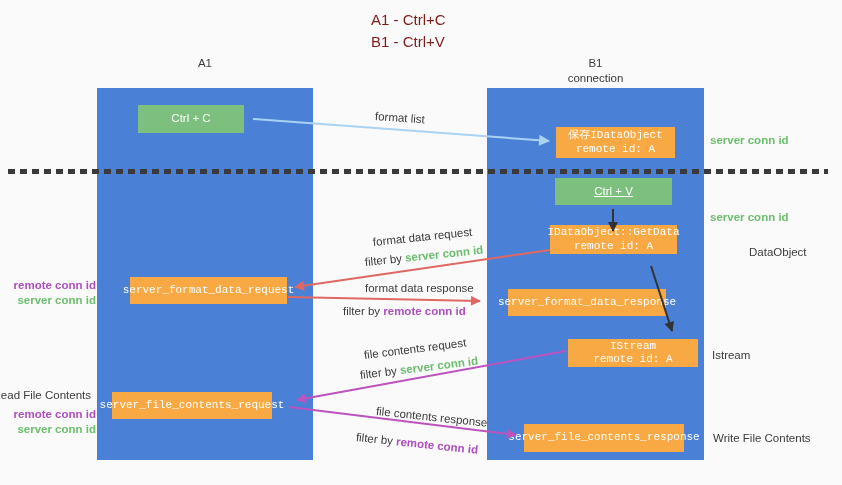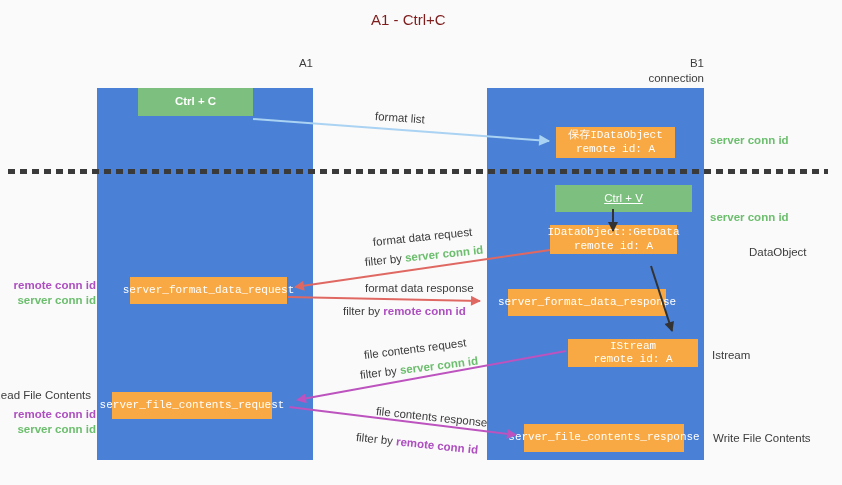--- a/index.html
+++ b/index.html
@@ -15,21 +15,21 @@
   
   .box{
     position:absolute;display:flex;flex-direction:column;align-items:center;
     justify-content:center;color:#FFFFFF;font-size:11px;line-height:13.5px;
     text-align:center;
   }
   .green-box{background:#7CBF7E;font-size:11.5px;}
   .orange-box{background:#F8A944;font-family:Liberation Mono, monospace;}
   
   .title{font-size:15px;line-height:22px;color:#7f1d1d;}
-  .col-header{position:absolute;top:56px;text-align:right;font-size:11.5px;line-height:15px;color:#3C3C3C;}
+  .col-header{position:absolute;top:56px;text-align:center;font-size:11.5px;line-height:15px;color:#3C3C3C;}
   
   .lbl{font-size:11.5px;line-height:15px;color:#3C3C3C;}
   .green-text{color:#6CBE6E;font-weight:bold;}
   .purple-text{color:#AE4FC0;font-weight:bold;}
   .rot{transform-origin:0 50%;}
   
   .divider{
     position:absolute;left:8px;top:169px;width:820px;height:5px;
     background:repeating-linear-gradient(90deg,#3A3A3A 0 7px,transparent 7px 12px);
   }
@@ -37,44 +37,45 @@
   .boxes{z-index:3;}
   .labels{z-index:6;}
 </style>
 </head>
 <body>
 
 <div id="canvas">
 
   <div class="abs title" style="left:371px;top:9px;">
     <div>A1 - Ctrl+C</div>
+    <div>B1 - Ctrl+V</div>
   </div>
 
   <div class="col-header" style="left:97px;width:216px;">
     <div>A1</div>
   </div>
   <div class="col-header" style="left:487px;width:217px;">
     <div>B1</div>
     <div>connection</div>
   </div>
 
   <div class="lifeline" style="left:97px;width:216px;"></div>
   <div class="lifeline" style="left:487px;width:217px;"></div>
 
   <div class="divider"></div>
 
   <div class="boxes">
-    <div class="box green-box" style="left:138px;top:88px;width:115px;height:28px;font-weight:bold;">
+    <div class="box green-box" style="left:138px;top:105px;width:106px;height:28px;">
       <div>Ctrl + C</div>
     </div>
     <div class="box orange-box" style="left:556px;top:127px;width:119px;height:31px;">
       <div>保存IDataObject</div>
       <div>remote id: A</div>
     </div>
-    <div class="box green-box" style="left:555px;top:185px;width:137px;height:27px;text-decoration:underline;">
+    <div class="box green-box" style="left:555px;top:178px;width:117px;height:27px;text-decoration:underline;">
       <div>Ctrl + V</div>
     </div>
     <div class="box orange-box" style="left:550px;top:225px;width:127px;height:29px;">
       <div>IDataObject::GetData</div>
       <div>remote id: A</div>
     </div>
     <div class="box orange-box" style="left:130px;top:277px;width:157px;height:27px;">
       <div>server_format_data_request</div>
     </div>
     <div class="box orange-box" style="left:508px;top:289px;width:158px;height:27px;">

